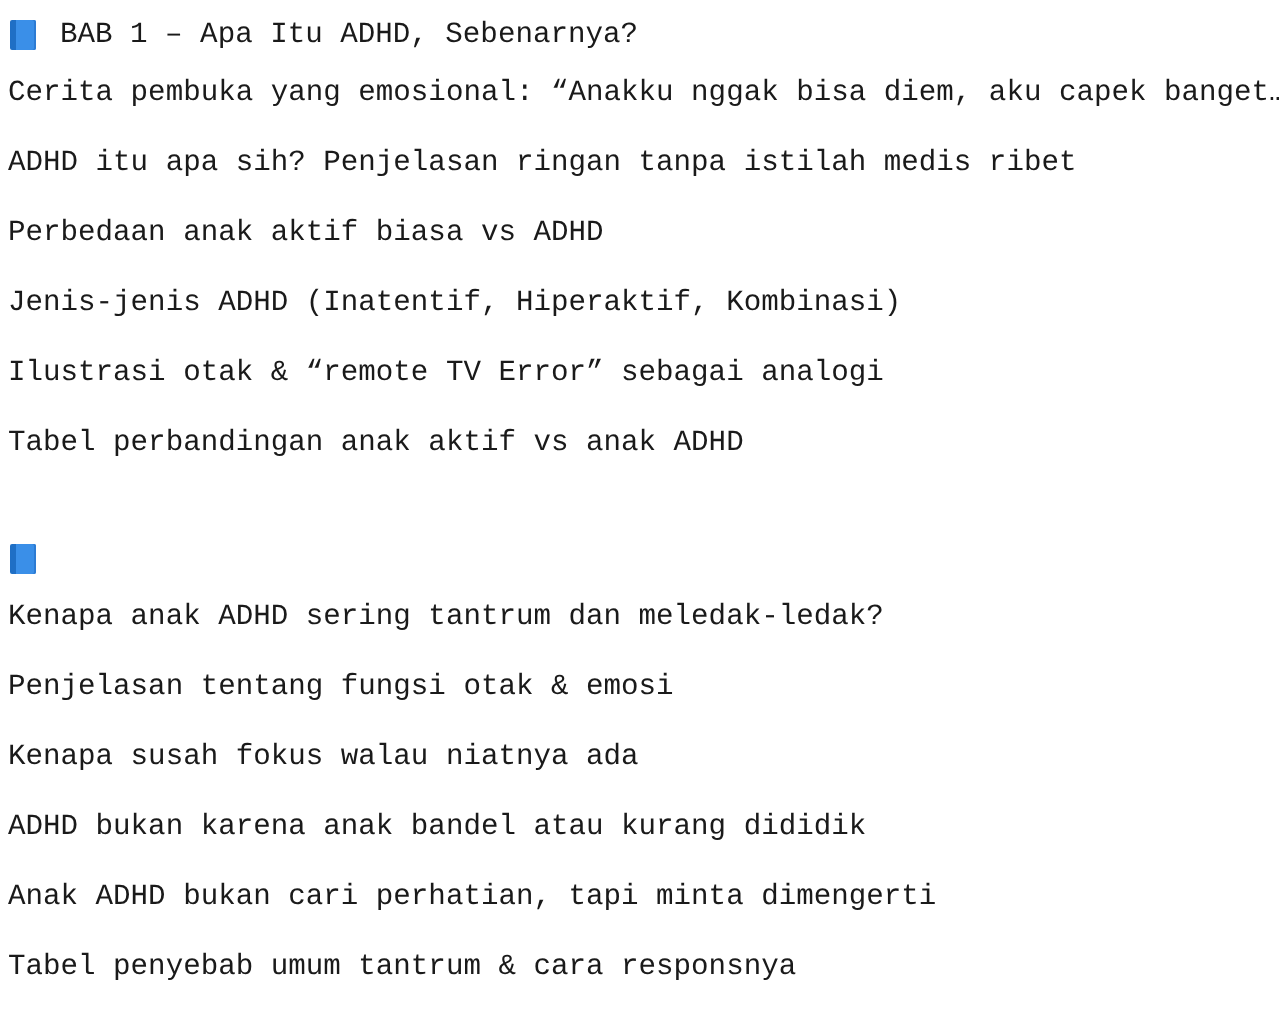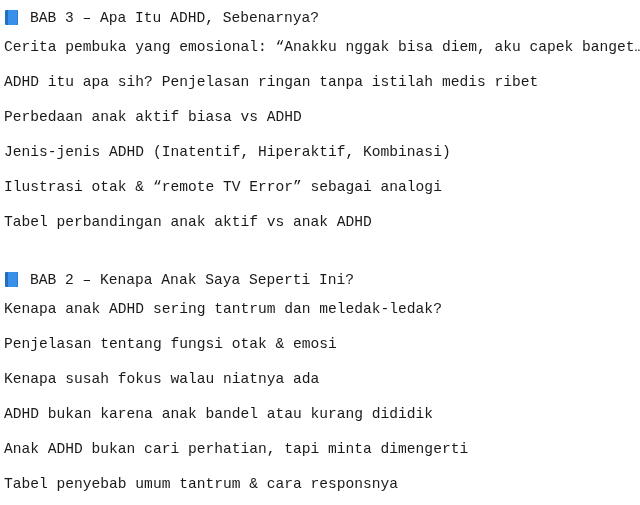--- a/index.html
+++ b/index.html
@@ -53,34 +53,33 @@
     #sec0 .heading { height: 35px; line-height: 24px; margin-top: -0px; }
   </style>
 </head>
 <body>
 
 <div class="doc">
 
   <div class="section" id="sec0">
     <div class="line heading">
       <span class="book-icon"></span>
-      <span>BAB 3 – Apa Itu ADHD, Sebenarnya?</span>
+      <span>BAB 1 – Apa Itu ADHD, Sebenarnya?</span>
     </div>
     <div class="line">Cerita pembuka yang emosional: “Anakku nggak bisa diem, aku capek banget…”</div>
     <div class="line">ADHD itu apa sih? Penjelasan ringan tanpa istilah medis ribet</div>
     <div class="line">Perbedaan anak aktif biasa vs ADHD</div>
     <div class="line">Jenis-jenis ADHD (Inatentif, Hiperaktif, Kombinasi)</div>
     <div class="line">Ilustrasi otak &amp; “remote TV Error” sebagai analogi</div>
     <div class="line">Tabel perbandingan anak aktif vs anak ADHD</div>
   </div>
 
   <div class="section" id="sec1">
     <div class="line heading">
       <span class="book-icon"></span>
-      <span>BAB 2 – Kenapa Anak Saya Seperti Ini?</span>
     </div>
     <div class="line">Kenapa anak ADHD sering tantrum dan meledak-ledak?</div>
     <div class="line">Penjelasan tentang fungsi otak &amp; emosi</div>
     <div class="line">Kenapa susah fokus walau niatnya ada</div>
     <div class="line">ADHD bukan karena anak bandel atau kurang dididik</div>
     <div class="line">Anak ADHD bukan cari perhatian, tapi minta dimengerti</div>
     <div class="line">Tabel penyebab umum tantrum &amp; cara responsnya</div>
   </div>
 
 </div>

